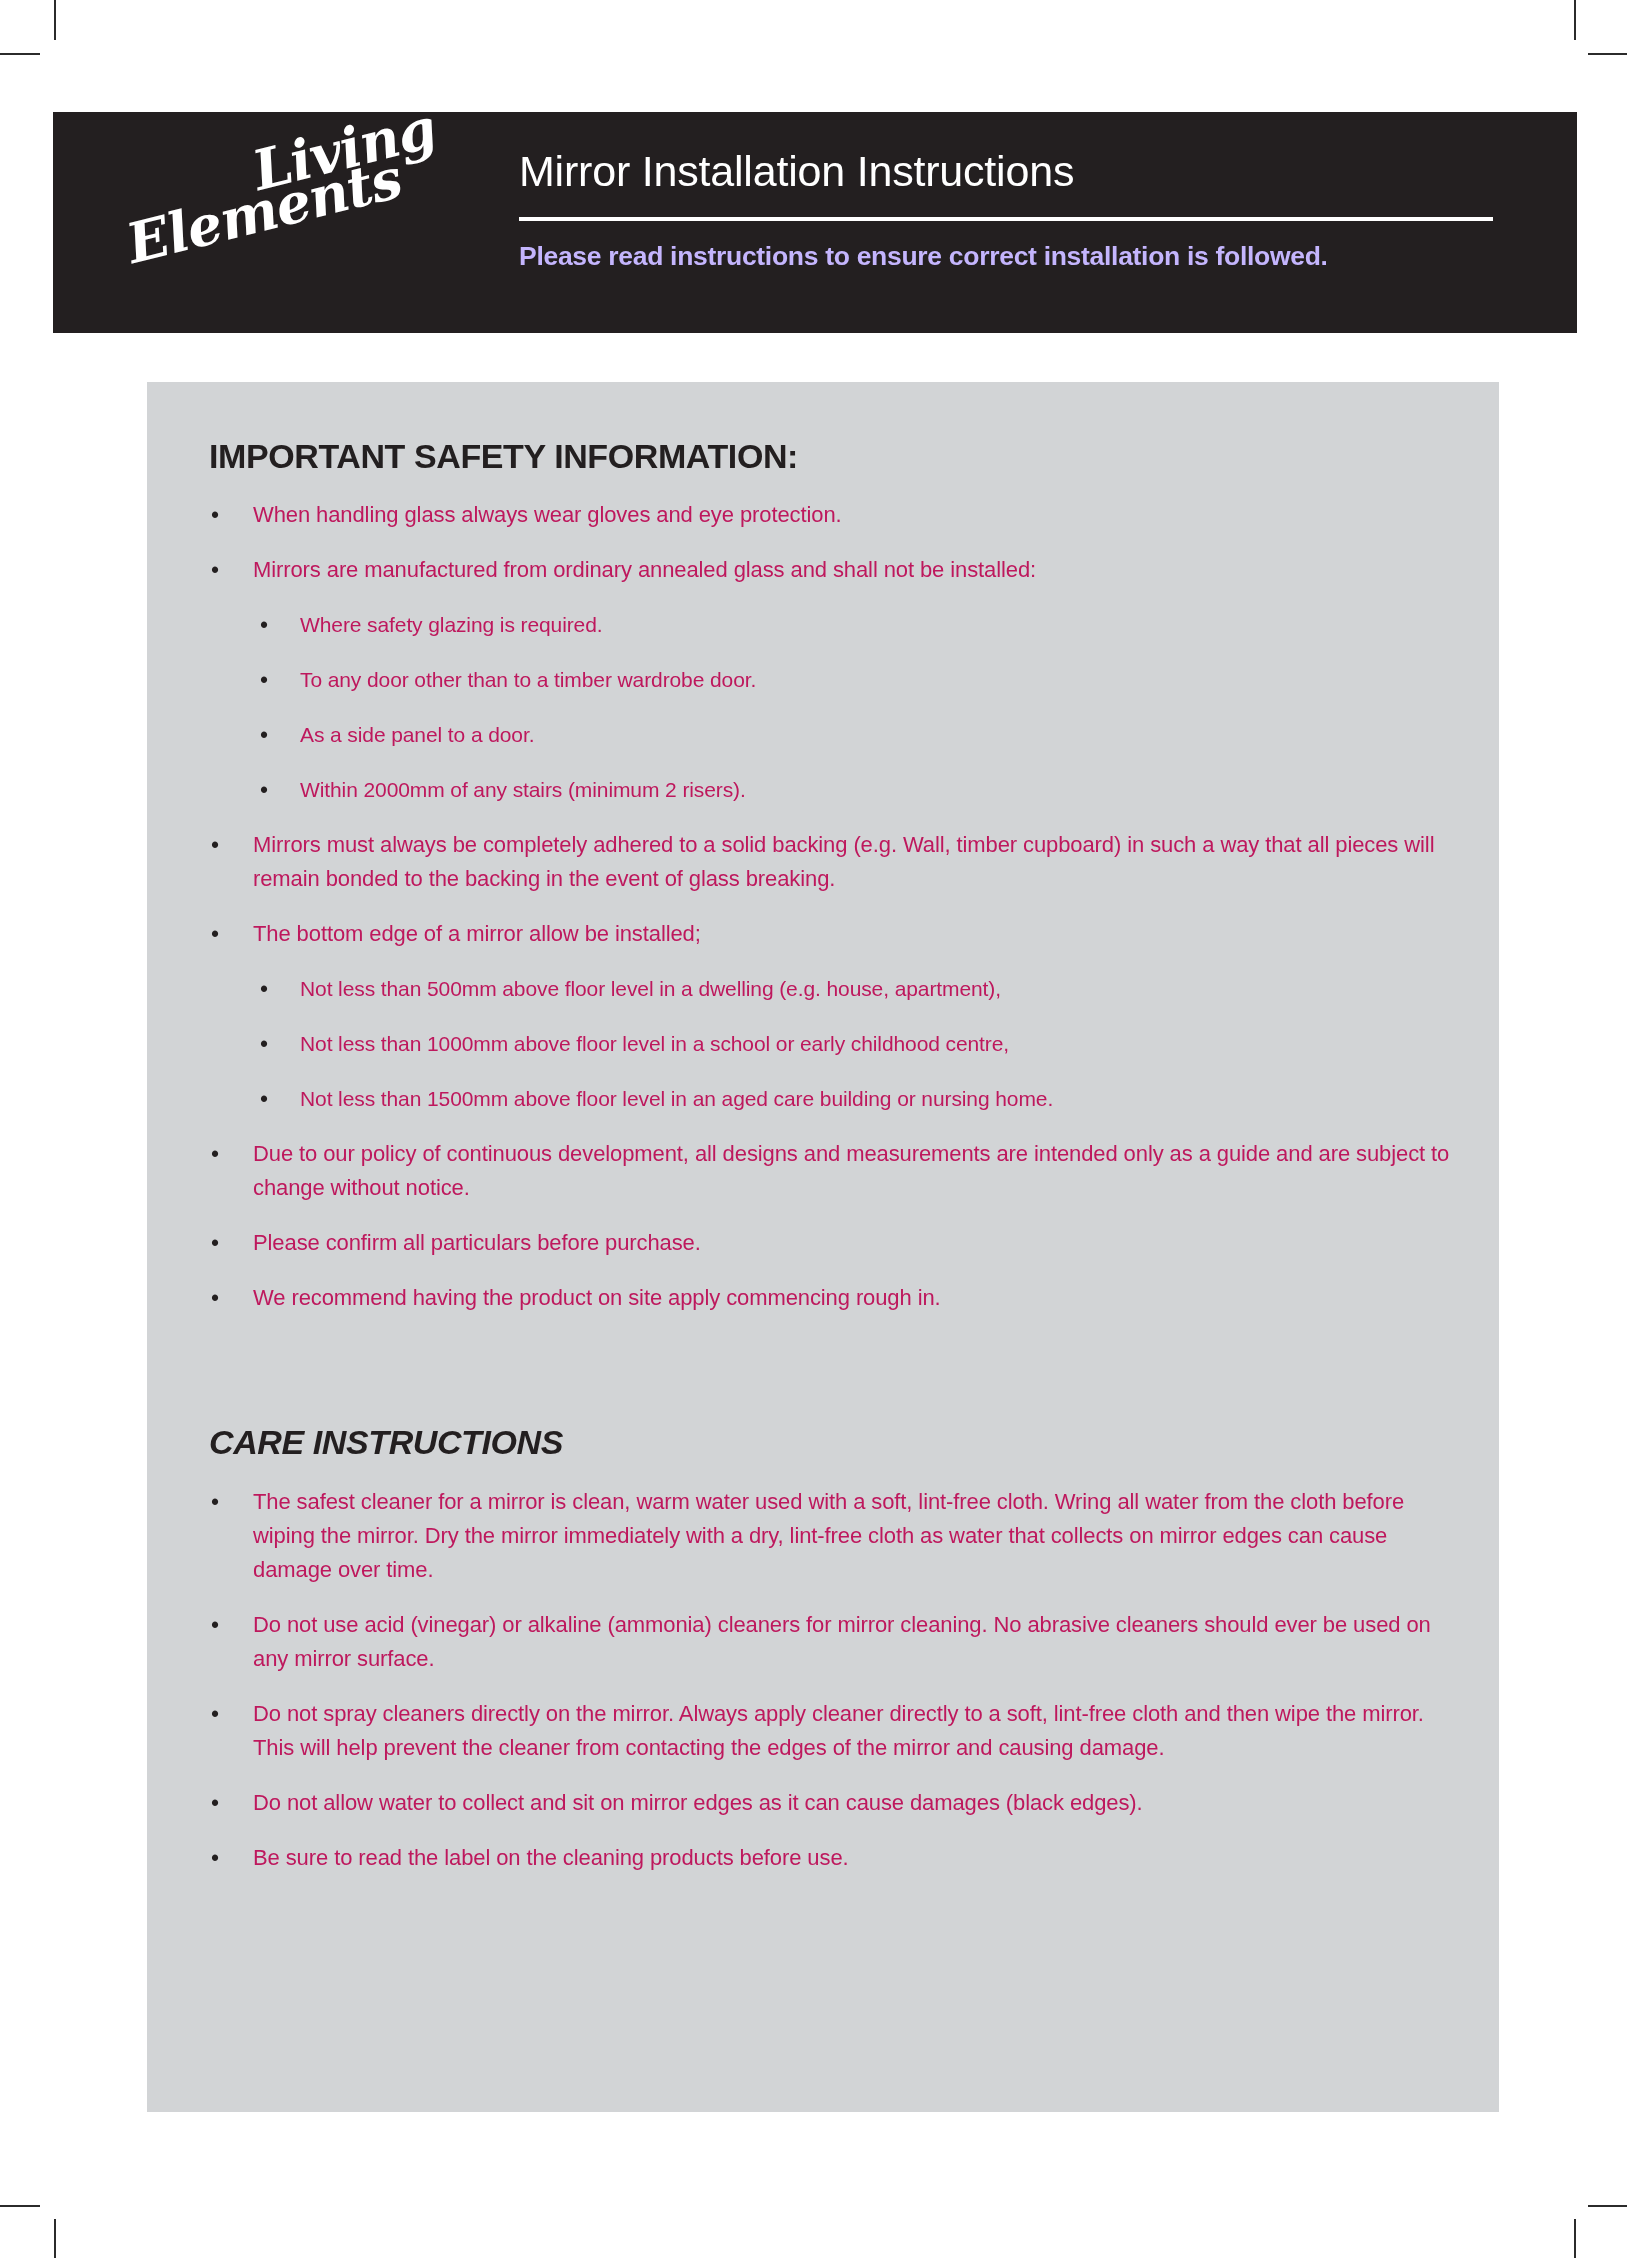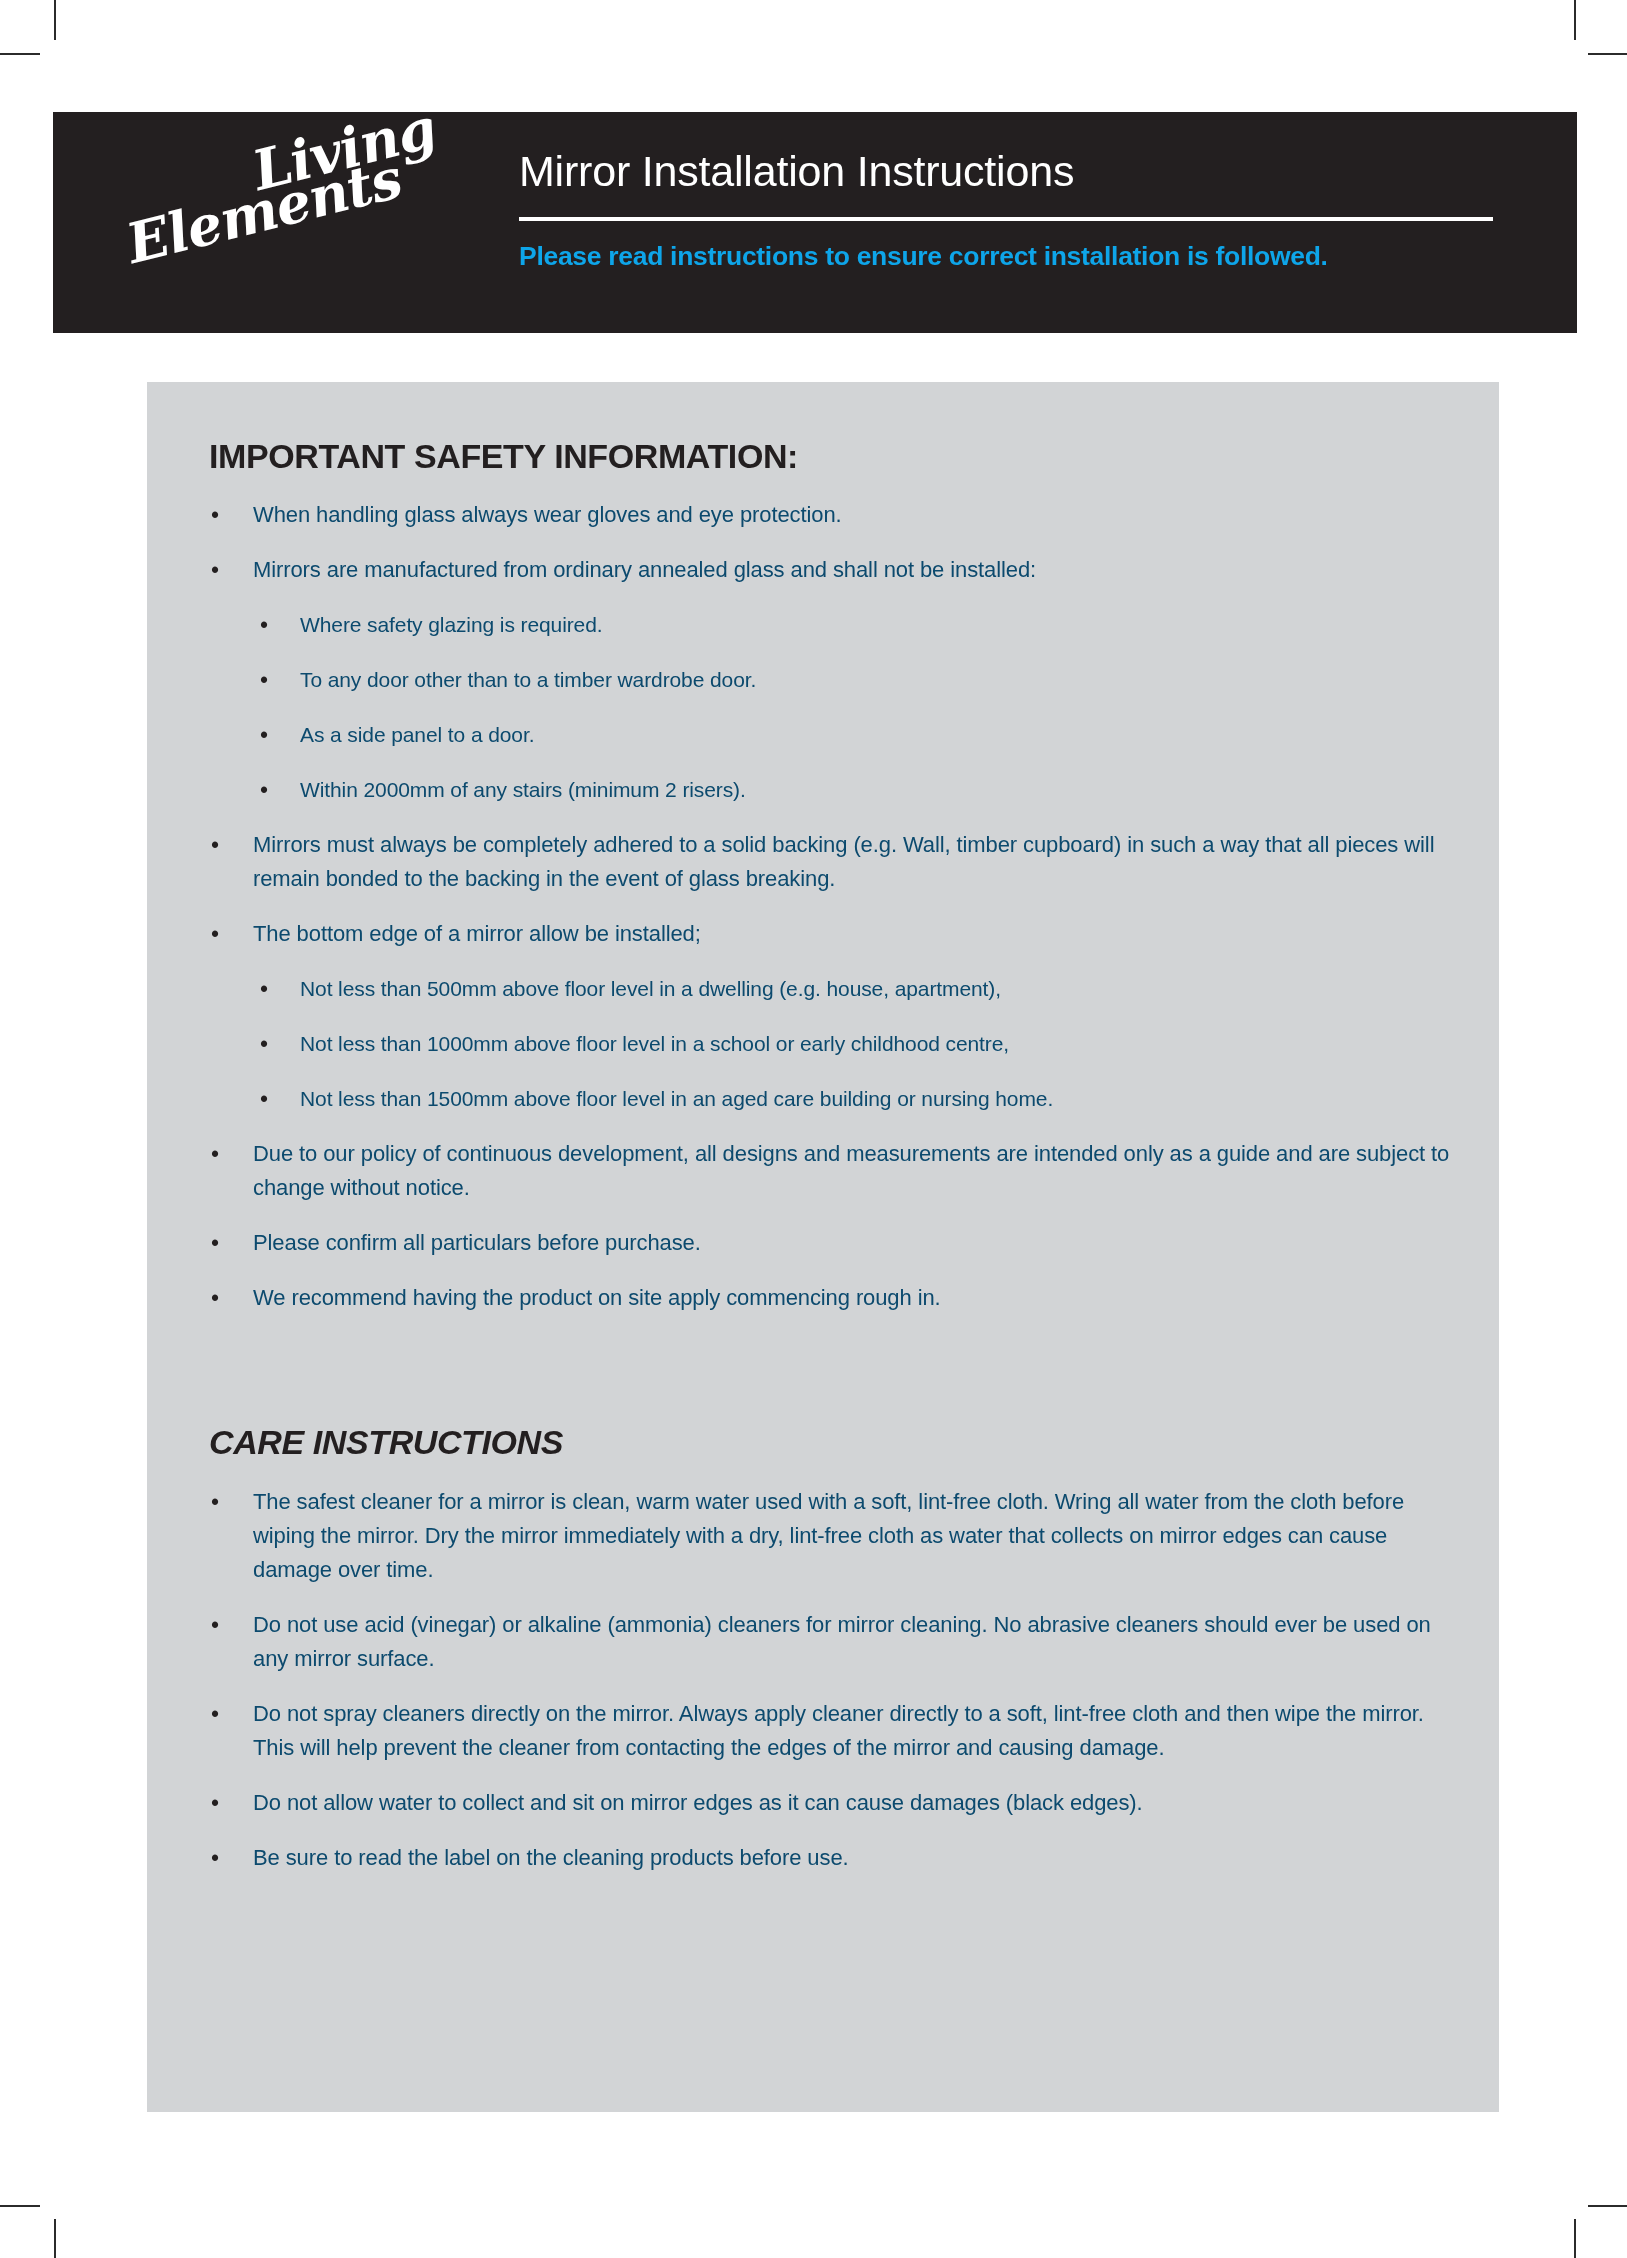--- a/index.html
+++ b/index.html
@@ -88,21 +88,21 @@
     white-space: nowrap;
   }
   #title-rule {
     margin-top: 20px;
     width: 974px;
     height: 4.4px;
     background: #ffffff;
   }
   #doc-subtitle {
     margin-top: 19.4px;
-    color: #0ea5e9;
+    color: #c4b5fd;
     font-size: 26.5px;
     font-weight: bold;
     letter-spacing: -0.3px;
     white-space: nowrap;
   }
 
   
   #content-panel {
     position: absolute;
     left: 147px;
@@ -144,21 +144,21 @@
   .bullet-dot {
     flex: 0 0 auto;
     color: #231f20;
     font-size: 23px;
     line-height: 34px;
     width: 42px;
   }
   .bullet-item.lvl2 .bullet-dot { width: 40px; }
 
   .bullet-text {
-    color: #0c4a6e;
+    color: #be185d;
     font-size: 22px;
     line-height: 34px;
     letter-spacing: -0.1px;
   }
   .bullet-item.lvl2 .bullet-text { font-size: 21px; }
 </style>
 </head>
 <body>
 
 <div class="crop v crop-tl-v"></div>

